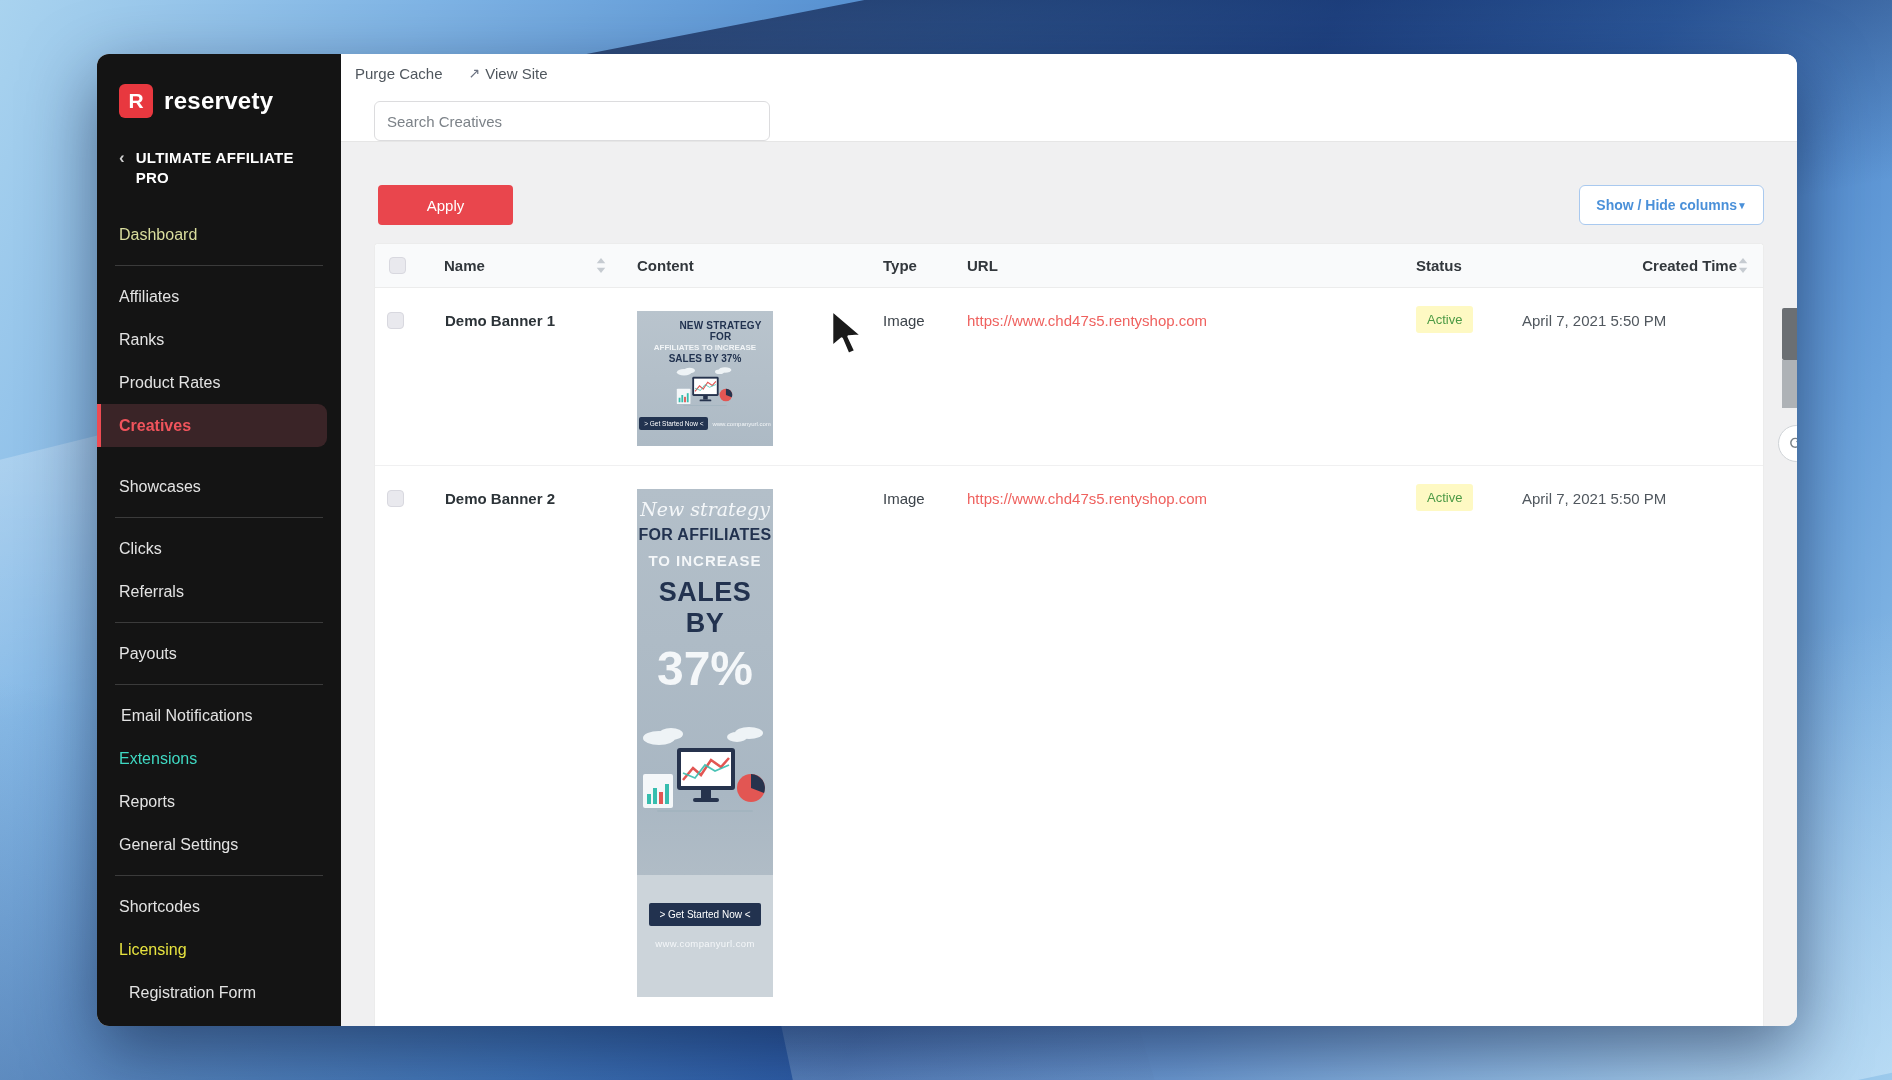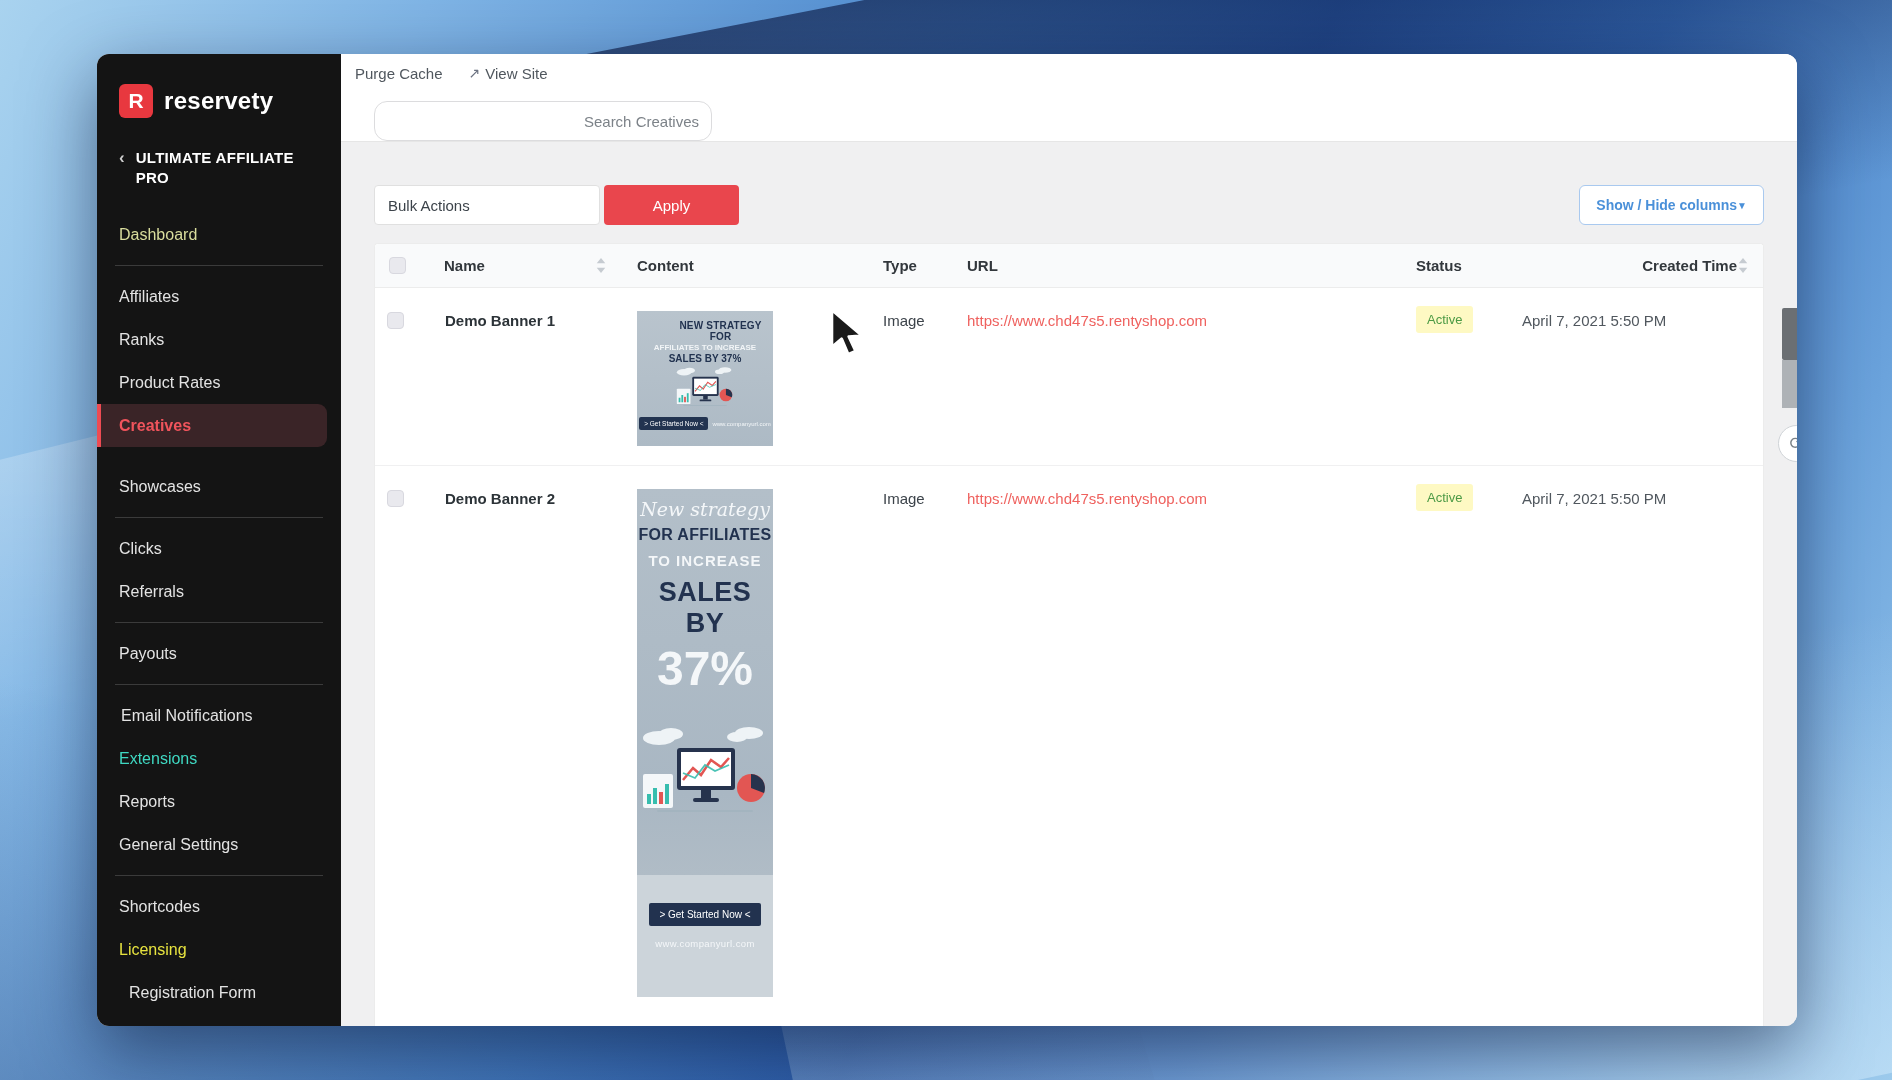--- a/index.html
+++ b/index.html
@@ -44,22 +44,22 @@
   .nav-item.indent { padding-left:32px; }
   .nav-divider { border-top:1px solid #3b3b3b; margin:9px 18px; }
 
   
   .main { flex:1; display:flex; flex-direction:column; background:#f0f0f1; overflow:hidden; position:relative; }
   .topbar { height:55px; background:#ffffff; display:flex; align-items:center; padding-left:14px; }
   .topbar-link { font-size:15px; color:#50575e; cursor:pointer; }
   .topbar-link.viewsite { margin-left:26px; display:flex; align-items:center; gap:5px; }
   .viewsite-icon { color:#6b7280; font-size:14px; }
   .search-strip { height:60px; background:#ffffff; border-bottom:1px solid #e6e6e6; padding:9px 0 0 33px; }
-  .search-input { width:338px; height:40px; border:1px solid #dcdcde; border-radius:13px;
-    padding:0 12px; font-size:15px; color:#333; outline:none; font-family:"Liberation Sans",sans-serif; background:#fff;text-align:right; }
+  .search-input { width:396px; height:40px; border:1px solid #dcdcde; border-radius:6px;
+    padding:0 12px; font-size:15px; color:#333; outline:none; font-family:"Liberation Sans",sans-serif; background:#fff; }
   .search-input::placeholder { color:#7c8288; }
 
   .content { padding:43px 33px 0 33px; }
   .controls-row { display:flex; align-items:center; }
   .bulk-select { width:226px; height:40px; background:#fff; border:1px solid #e0e0e0; border-radius:4px;
     display:flex; align-items:center; padding-left:13px; font-size:15px; color:#3c434a; cursor:pointer; }
   .apply-btn { width:135px; height:40px; margin-left:4px; background:#e9464d; border:none; border-radius:4px;
     color:#fff; font-size:15px; font-family:"Liberation Sans",sans-serif; cursor:pointer; }
   .showhide-btn { margin-left:auto; height:40px; padding:0 16px; background:#fff;
     border:1px solid #a9c9ef; border-radius:6px; color:#4a90d9; font-size:14px;
@@ -183,23 +183,20 @@
       </span>
     </div>
 
     <div class="search-strip">
       <input class="search-input" type="text" placeholder="Search Creatives" style="">
     </div>
 
     <div class="content">
 
       <div class="controls-row">
-        <div class="bulk-select">
-          <span>Bulk Actions</span>
-        </div>
         <button class="apply-btn">Apply</button>
         <button class="showhide-btn">
           <span>Show / Hide columns</span>
           <span class="showhide-caret">▼</span>
         </button>
       </div>
 
       <div class="table">
 
         <div class="thead">

